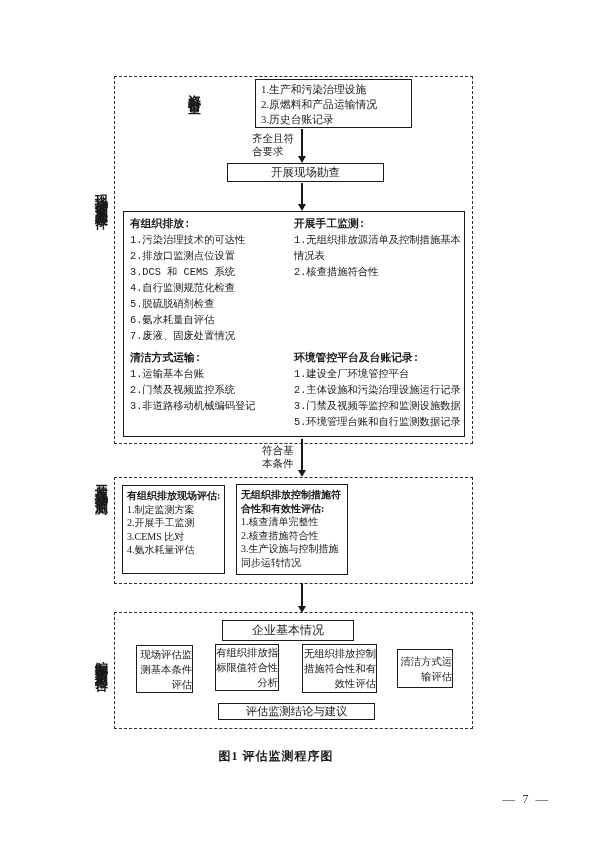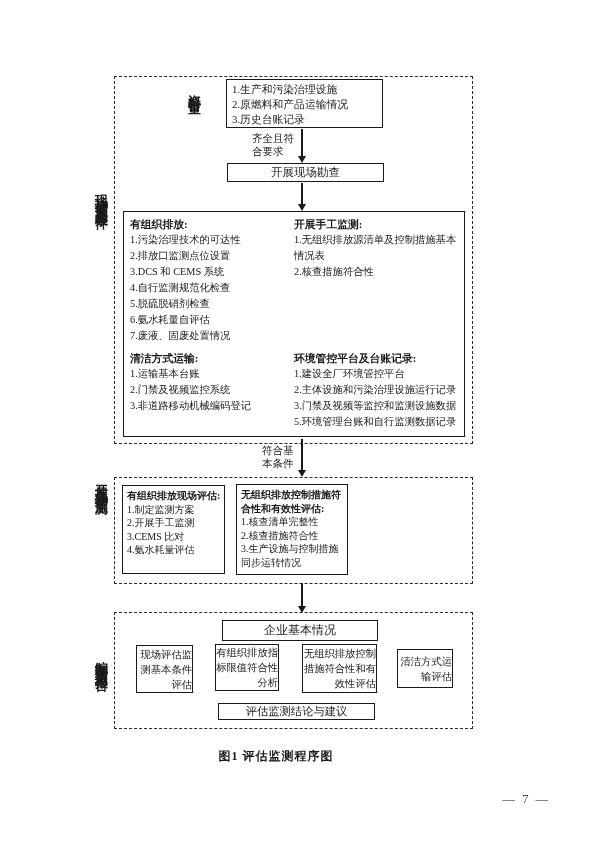--- a/index.html
+++ b/index.html
@@ -8,22 +8,22 @@
   .dashed{position:absolute;border:1px dashed #2a2a2a;}
   .sbox{position:absolute;border:1px solid #1a1a1a;background:#fff;box-sizing:border-box;}
   .cbox{display:flex;align-items:center;justify-content:center;text-align:right;}
   .vlabel{position:absolute;writing-mode:vertical-rl;text-orientation:upright;
           font-weight:bold;font-size:13px;letter-spacing:2.5px;line-height:17px;}
   .arrow{position:absolute;width:2px;background:#1a1a1a;}
   .arrow::after{content:"";position:absolute;left:-3px;bottom:-7px;width:0;height:0;
           border-left:4px solid transparent;border-right:4px solid transparent;
           border-top:7px solid #1a1a1a;}
   .alabel{position:absolute;font-size:10.5px;line-height:13px;}
-  .docbox{padding:2px 5px;font-size:10.8px;line-height:15px;}
-  .grp{position:absolute;font-size:10.3px;line-height:16px;}
+  .docbox{padding:2px 5px;font-size:10.8px;line-height:15px;margin-left:29px;}
+  .grp{position:absolute;font-size:10.3px;line-height:16px;font-family:Liberation Mono, monospace;}
   .grp-title{font-weight:bold;font-size:10.8px;}
   .s2box{padding:3px 4px;font-size:10px;line-height:13.5px;}
   .s2box .b-title{font-weight:bold;}
   .nowrap{white-space:nowrap;}
   .s3box{font-size:10.3px;line-height:15px;}
   .caption{position:absolute;left:0;top:748px;width:552px;text-align:center;
            font-weight:bold;font-size:12px;letter-spacing:1px;}
   .pagenum{position:absolute;top:792px;right:50px;font-size:12.5px;
            letter-spacing:2px;color:#444;}
 </style>
@@ -107,21 +107,21 @@
     <div>3.生产设施与控制措施同步运转情况</div>
   </div>
 
 
   <div class="arrow" style="left:301px;top:583px;height:23px"></div>
 
   <div class="dashed" style="left:114px;top:612px;width:357px;height:115px"></div>
 
   <div class="vlabel" style="left:76px;top:650px;height:68px;width:34px">编制评估监测报告</div>
 
-  <div class="sbox cbox" style="left:222px;top:620px;width:156px;height:21px;font-size:12px">企业基本情况</div>
+  <div class="sbox cbox" style="left:222px;top:620px;width:132px;height:21px;font-size:12px">企业基本情况</div>
 
   <div class="sbox cbox s3box" style="left:136px;top:645px;width:57px;height:48px">现场评估监测基本条件评估</div>
 
   <div class="sbox cbox s3box" style="left:302px;top:644px;width:75px;height:49px">无组织排放控制措施符合性和有效性评估</div>
 
   <div class="sbox cbox s3box" style="left:215px;top:644px;width:64px;height:47px">有组织排放指标限值符合性分析</div>
 
   <div class="sbox cbox s3box" style="left:397px;top:649px;width:56px;height:39px">清洁方式运输评估</div>
 
   <div class="sbox cbox" style="left:218px;top:703px;width:157px;height:17px;font-size:11.3px">评估监测结论与建议</div>

